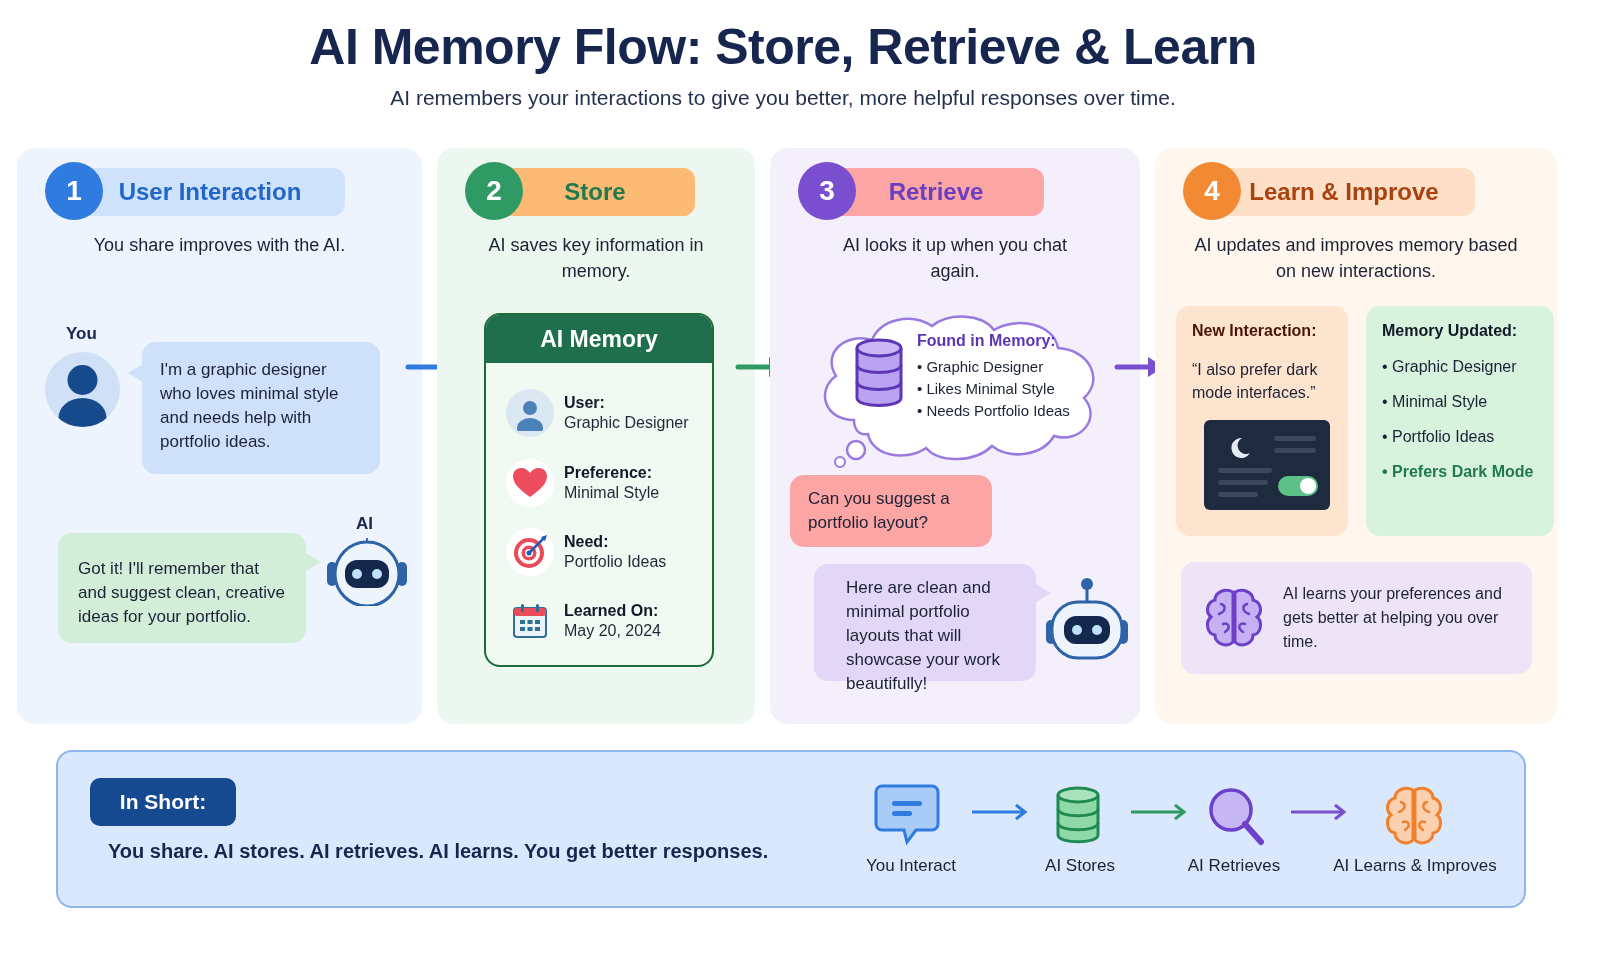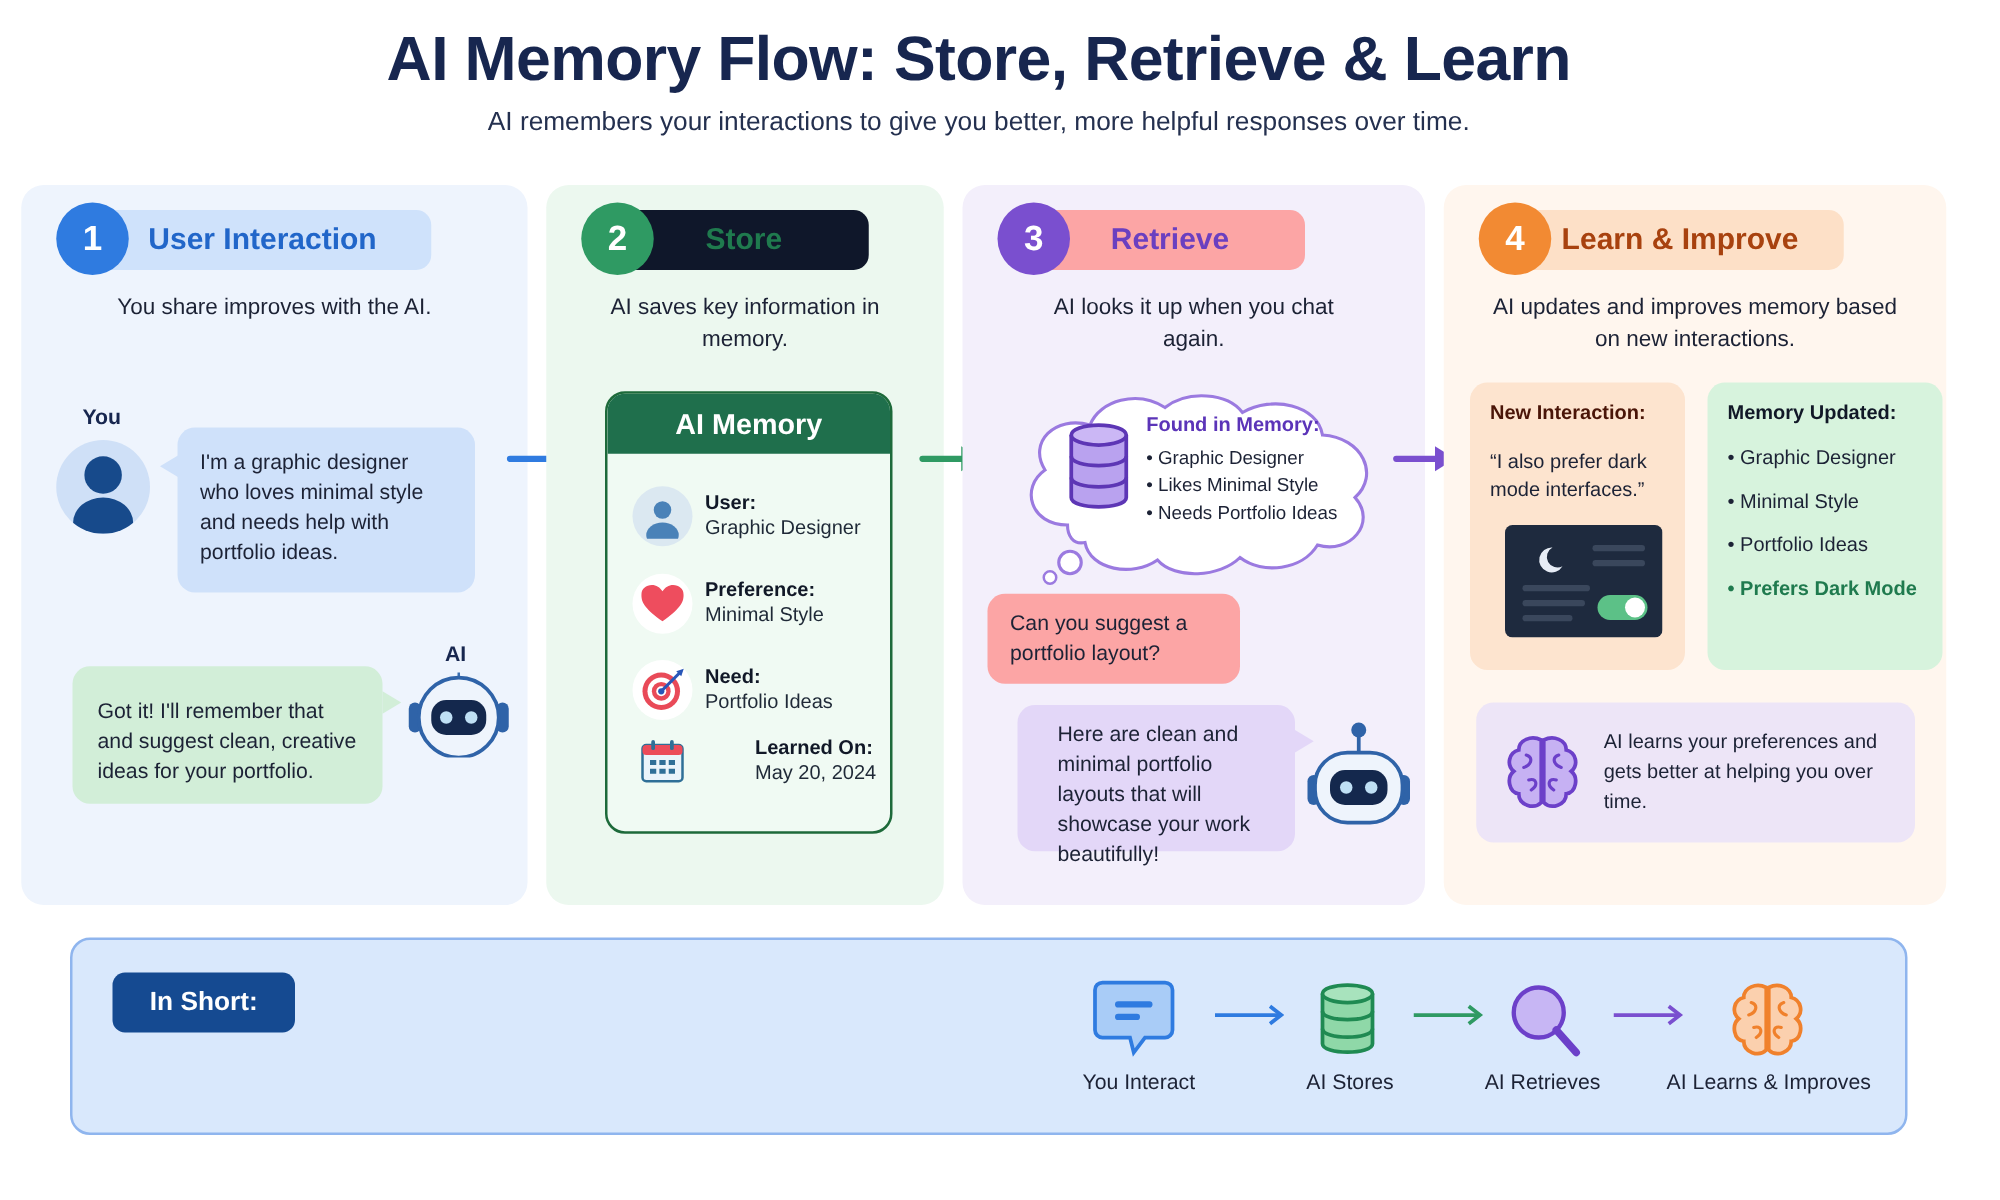--- a/index.html
+++ b/index.html
@@ -81,21 +81,21 @@
   </svg>
 </div>
 
 <svg class="arrow" style="left:405px;top:355px;" width="52" height="24" viewBox="0 0 52 24">
   <line x1="3" y1="12" x2="36" y2="12" stroke="#2f7be0" stroke-width="5" stroke-linecap="round"></line>
   <polygon points="34,2 50,12 34,22" fill="#2f7be0"></polygon>
 </svg>
 
 <div class="panel p2">
   <div class="step-head">
-    <div class="step-pill" style="width:200px;background:#0f172a;color:#1f7a4e;">Store</div>
+    <div class="step-pill" style="width:200px;background:#fdba74;color:#1f7a4e;">Store</div>
     <div class="step-num" style="background:#2f9a63;">2</div>
   </div>
   <div class="step-desc" style="padding:0 40px;">AI saves key information in memory.</div>
 </div>
 
 <div class="mem-card">
   <div class="mem-head">AI Memory</div>
   <div class="mem-row" style="top:74px;">
     <div class="mem-ico" style="background:#dbe8f1;">
       <svg width="36" height="36" viewBox="0 0 36 36">
@@ -129,21 +129,21 @@
           <line x1="17" y1="19" x2="32" y2="4" stroke="#2856b8" stroke-width="2.5"></line>
           <polygon points="29,3 35,1 33,7" fill="#2856b8"></polygon>
           <circle cx="17" cy="19" r="2.5" fill="#2856b8"></circle>
         </svg>
     </div>
     <div class="mem-txt">
         <b>Need:</b>
         <span>Portfolio Ideas</span>
       </div>
   </div>
-  <div class="mem-row" style="top:270px;gap:40px;">
+  <div class="mem-row" style="top:282px;">
     <div class="mem-ico" style="background:transparent;">
       <svg width="36" height="36" viewBox="0 0 36 36">
           <rect x="2" y="5" width="32" height="29" rx="3" fill="#eaf4fa" stroke="#2f6f97" stroke-width="2"></rect>
           <rect x="2" y="5" width="32" height="8" rx="3" fill="#ec4b5a"></rect>
           <rect x="9" y="1" width="3" height="8" rx="1.5" fill="#2f6f97"></rect>
           <rect x="24" y="1" width="3" height="8" rx="1.5" fill="#2f6f97"></rect>
           <g fill="#2f6f97">
             <rect x="8" y="17" width="5" height="4"></rect>
             <rect x="15.5" y="17" width="5" height="4"></rect>
             <rect x="23" y="17" width="5" height="4"></rect>
@@ -250,20 +250,21 @@
       <path d="M30 6 C22 2 12 6 12 14 C4 16 2 26 8 31 C2 36 4 48 12 49 C12 58 24 62 30 56 Z" fill="#c6b1f3" stroke="#6c40c9" stroke-width="3"></path>
       <path d="M32 6 C40 2 50 6 50 14 C58 16 60 26 54 31 C60 36 58 48 50 49 C50 58 38 62 32 56 Z" fill="#c6b1f3" stroke="#6c40c9" stroke-width="3"></path>
       <path d="M18 18 C24 20 22 26 16 28 M20 38 C26 36 28 42 22 46 M44 18 C38 20 40 26 46 28 M42 38 C36 36 34 42 40 46" fill="none" stroke="#6c40c9" stroke-width="2.5" stroke-linecap="round"></path>
     </svg>
     <div style="position:absolute;left:102px;top:20px;width:236px;font-size:16px;line-height:24px;color:#1c2235;">AI learns your preferences and gets better at helping you over time.</div>
   </div>
 </div>
 
 <div class="summary">
   <div class="in-short">In Short:</div>
+  <div class="summary-text">You share. AI stores. AI retrieves. AI learns. You get better responses.</div>
 
   <svg style="position:absolute;left:816px;top:32px;" width="66" height="62" viewBox="0 0 66 62">
     <path d="M8 2 H58 A6 6 0 0 1 64 8 V40 A6 6 0 0 1 58 46 H42 L33 58 L30 46 H8 A6 6 0 0 1 2 40 V8 A6 6 0 0 1 8 2 Z" fill="#a9ccf7" stroke="#2f7be0" stroke-width="3"></path>
     <rect x="18" y="17" width="30" height="5" rx="2.5" fill="#2f7be0"></rect>
     <rect x="18" y="27" width="20" height="5" rx="2.5" fill="#2f7be0"></rect>
   </svg>
   <div class="flow-label" style="left:853px;">You Interact</div>
 
   <svg style="position:absolute;left:912px;top:50px;" width="60" height="20" viewBox="0 0 60 20">
     <line x1="2" y1="10" x2="54" y2="10" stroke="#2f7be0" stroke-width="3"></line>

